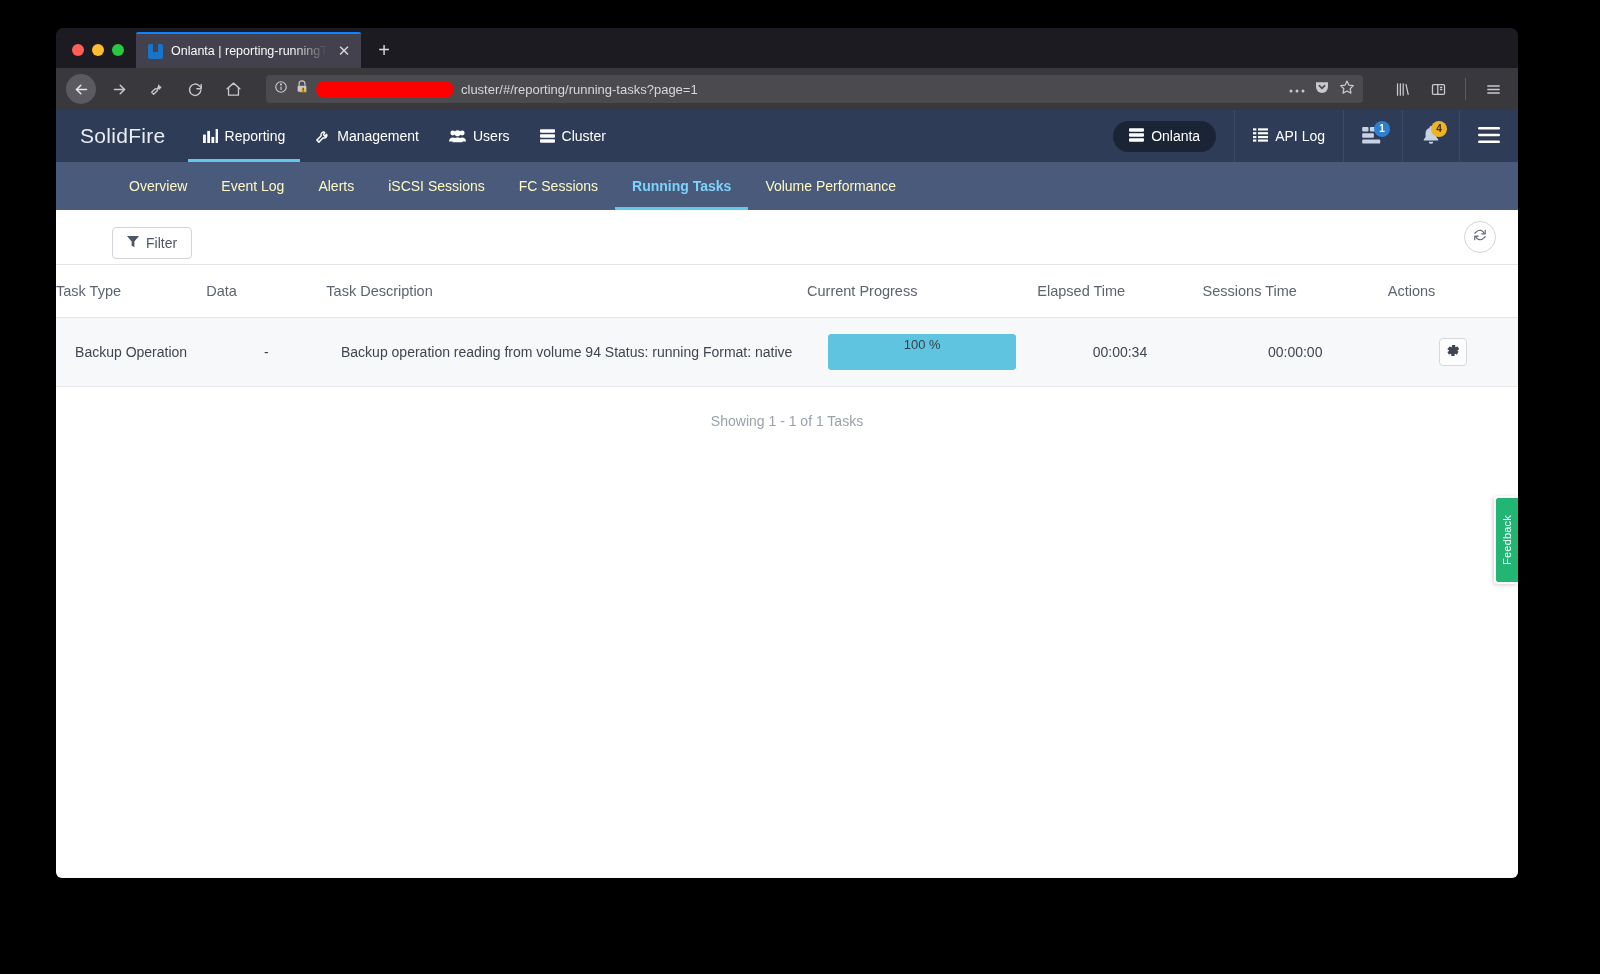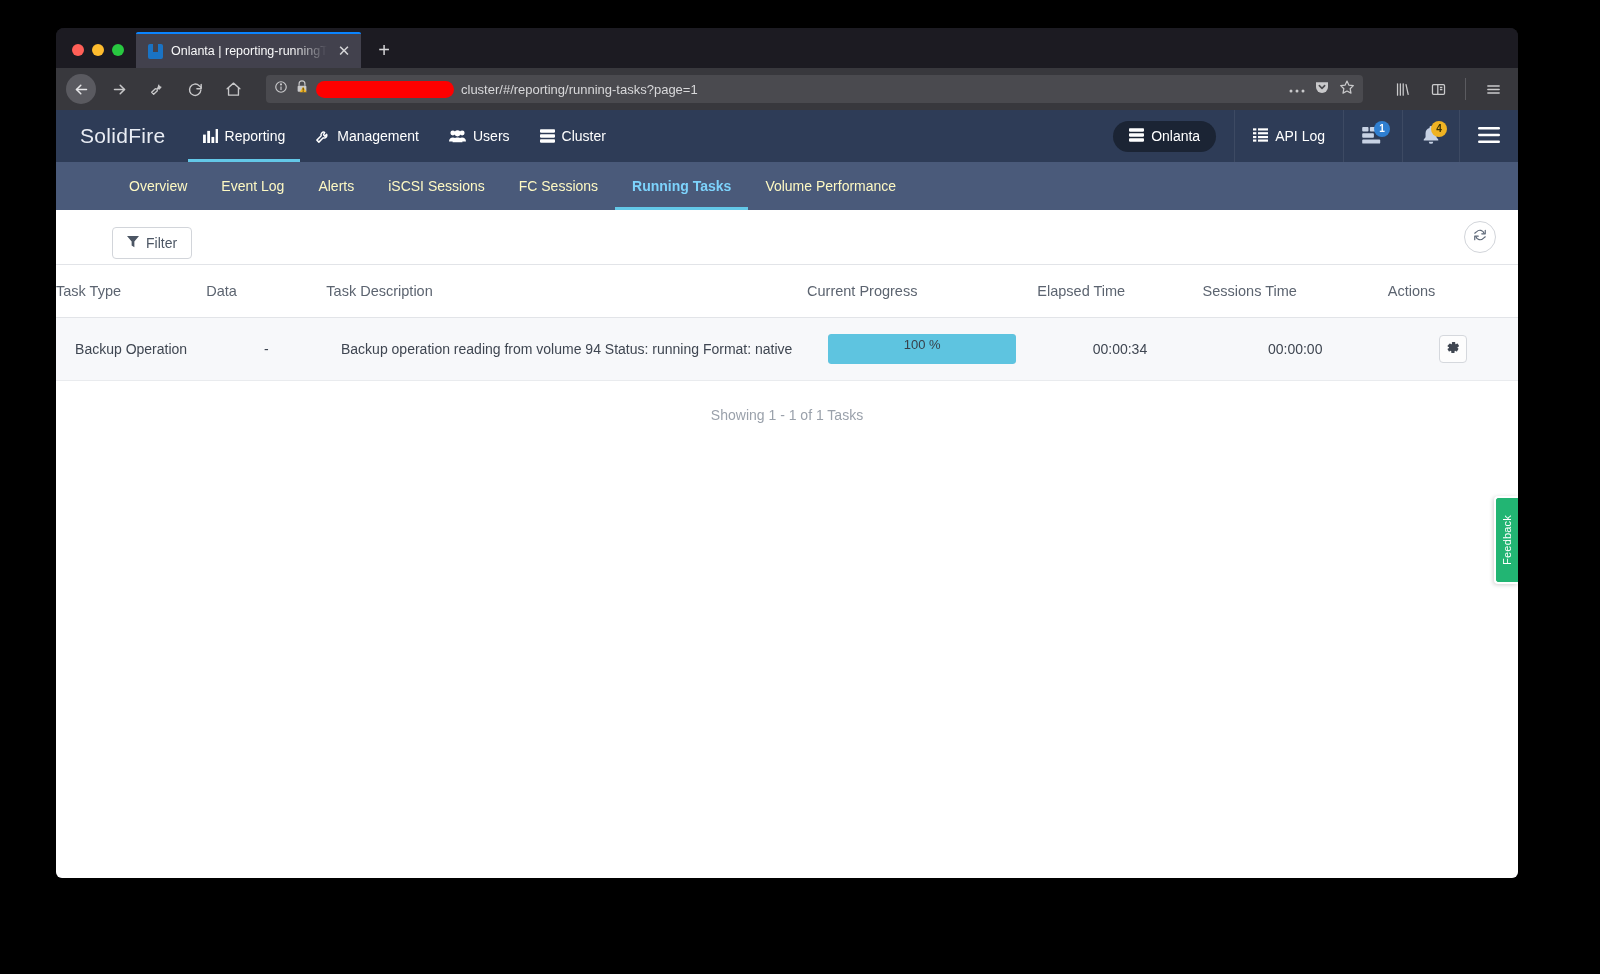--- a/index.html
+++ b/index.html
@@ -284,21 +284,21 @@
   .col-tasktype { width: 150px; }
   .col-node { width: 120px; }
   .col-desc { width: 480px; }
   .col-progress { width: 230px; }
   .col-elapsed { width: 165px; }
   .col-remaining { width: 185px; }
   .col-actions { width: 130px; }
 
   .progress-outer {
     width: 188px;
-    height: 30px;
+    height: 36px;
     margin: 0 auto;
     background: #e9ecef;
     border-radius: 3px;
     position: relative;
     overflow: hidden;
     box-shadow: inset 0 1px 2px rgba(0,0,0,.08);
   }
   .progress-fill {
     position: absolute;
     left: 0; top: 0; bottom: 0;

